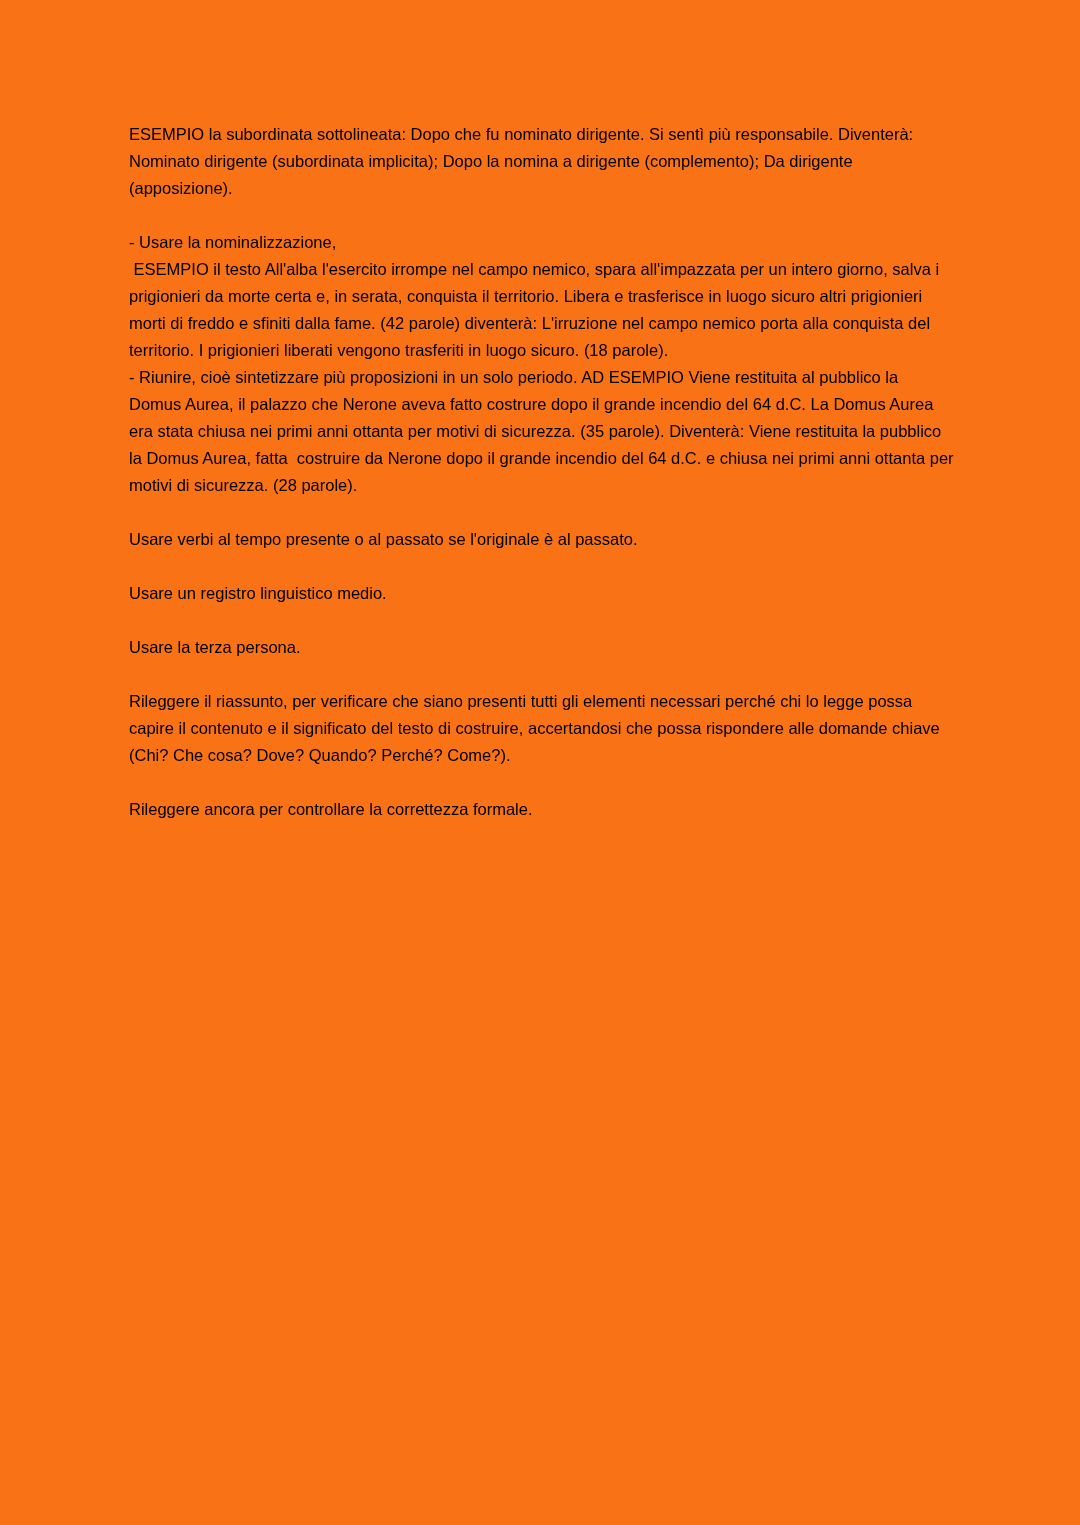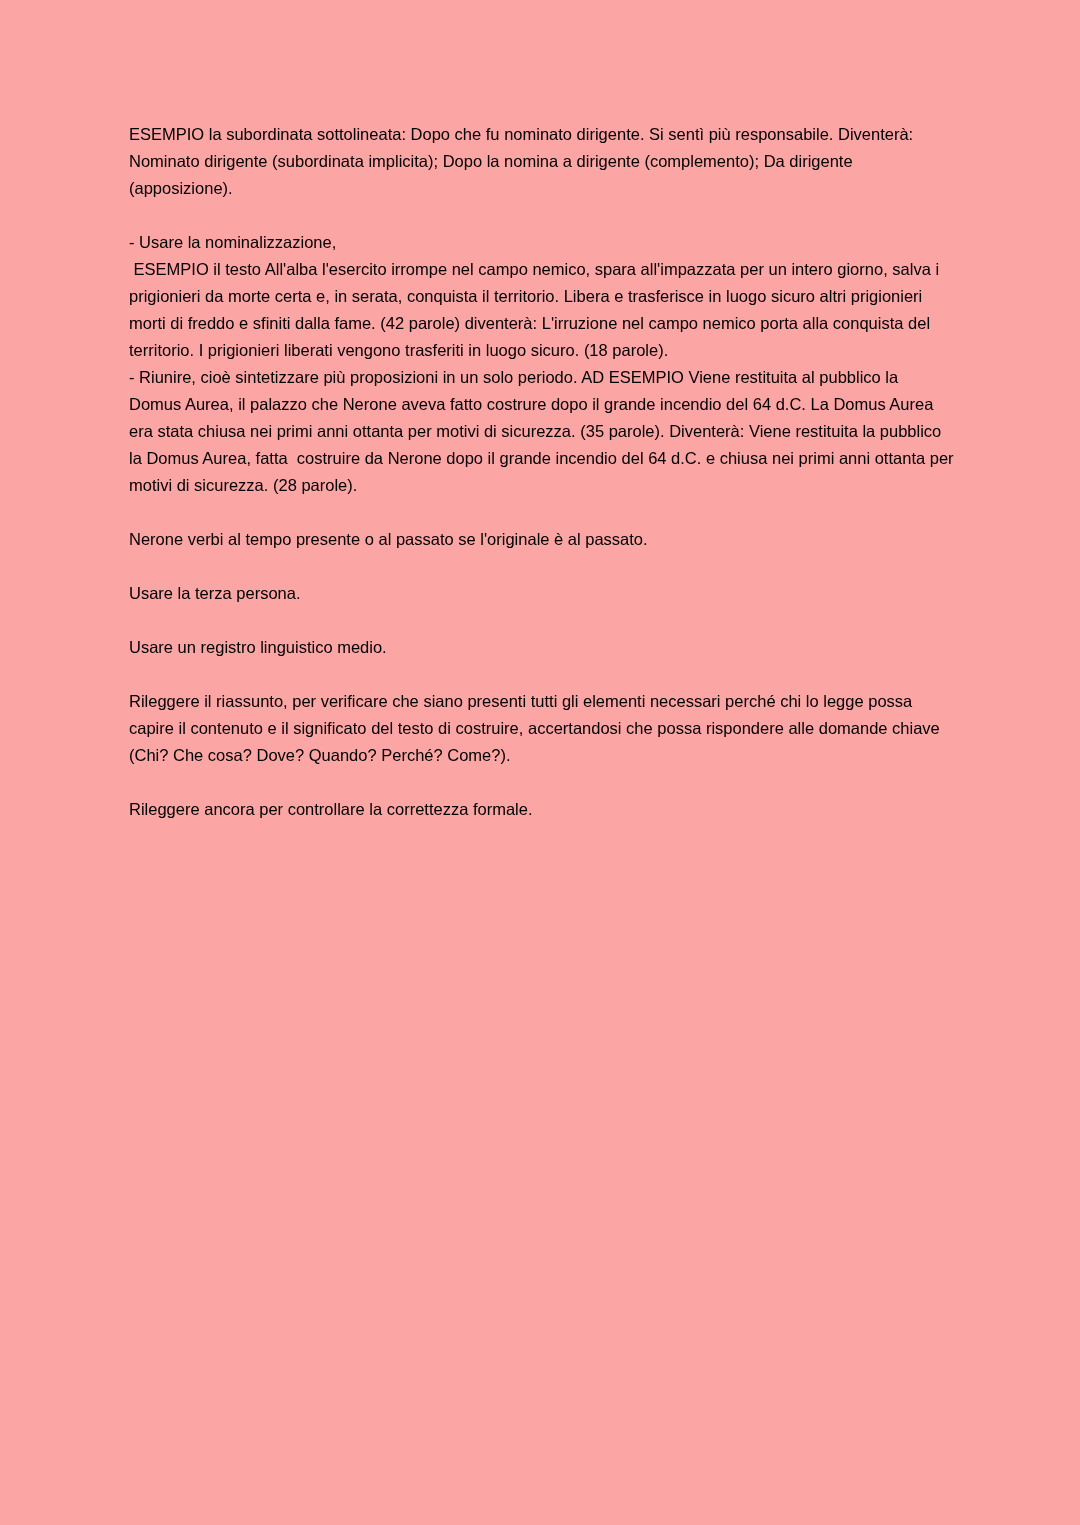--- a/index.html
+++ b/index.html
@@ -4,21 +4,21 @@
 <style>
   html, body {
     margin: 0;
     padding: 0;
     background: #ffffff;
   }
   .page {
     position: relative;
     width: 1080px;
     height: 1525px;
-    background: #fca5a5;
+    background: #f97316;
     overflow: hidden;
     font-family: "Liberation Sans", "DejaVu Sans", sans-serif;
     color: #000000;
   }
   .content {
     position: absolute;
     top: 121px;
     left: 129px;
     width: 826px;
     font-size: 16.5px;
@@ -36,19 +36,19 @@
 </style>
 </head>
 <body>
 
 <div class="page">
   <div class="content">
     <p>ESEMPIO la subordinata sottolineata: Dopo che fu nominato dirigente. Si sentì più responsabile. Diventerà: Nominato dirigente (subordinata implicita); Dopo la nomina a dirigente (complemento); Da dirigente (apposizione).</p>
     <p>- Usare la nominalizzazione,
  ESEMPIO il testo All'alba l'esercito irrompe nel campo nemico, spara all'impazzata per un intero giorno, salva i prigionieri da morte certa e, in serata, conquista il territorio. Libera e trasferisce in luogo sicuro altri prigionieri morti di freddo e sfiniti dalla fame. (42 parole) diventerà: L'irruzione nel campo nemico porta alla conquista del territorio. I prigionieri liberati vengono trasferiti in luogo sicuro. (18 parole).
 - Riunire, cioè sintetizzare più proposizioni in un solo periodo. AD ESEMPIO Viene restituita al pubblico la Domus Aurea, il palazzo che Nerone aveva fatto costrure dopo il grande incendio del 64 d.C. La Domus Aurea era stata chiusa nei primi anni ottanta per motivi di sicurezza. (35 parole). Diventerà: Viene restituita la pubblico la Domus Aurea, fatta  costruire da Nerone dopo il grande incendio del 64 d.C. e chiusa nei primi anni ottanta per motivi di sicurezza. (28 parole).</p>
-    <p>Nerone verbi al tempo presente o al passato se l'originale è al passato.</p>
+    <p>Usare verbi al tempo presente o al passato se l'originale è al passato.</p>
+    <p>Usare un registro linguistico medio.</p>
     <p>Usare la terza persona.</p>
-    <p>Usare un registro linguistico medio.</p>
     <p>Rileggere il riassunto, per verificare che siano presenti tutti gli elementi necessari perché chi lo legge possa capire il contenuto e il significato del testo di costruire, accertandosi che possa rispondere alle domande chiave (Chi? Che cosa? Dove? Quando? Perché? Come?).</p>
     <p>Rileggere ancora per controllare la correttezza formale.</p>
   </div>
 </div>
 
 </body></html>

